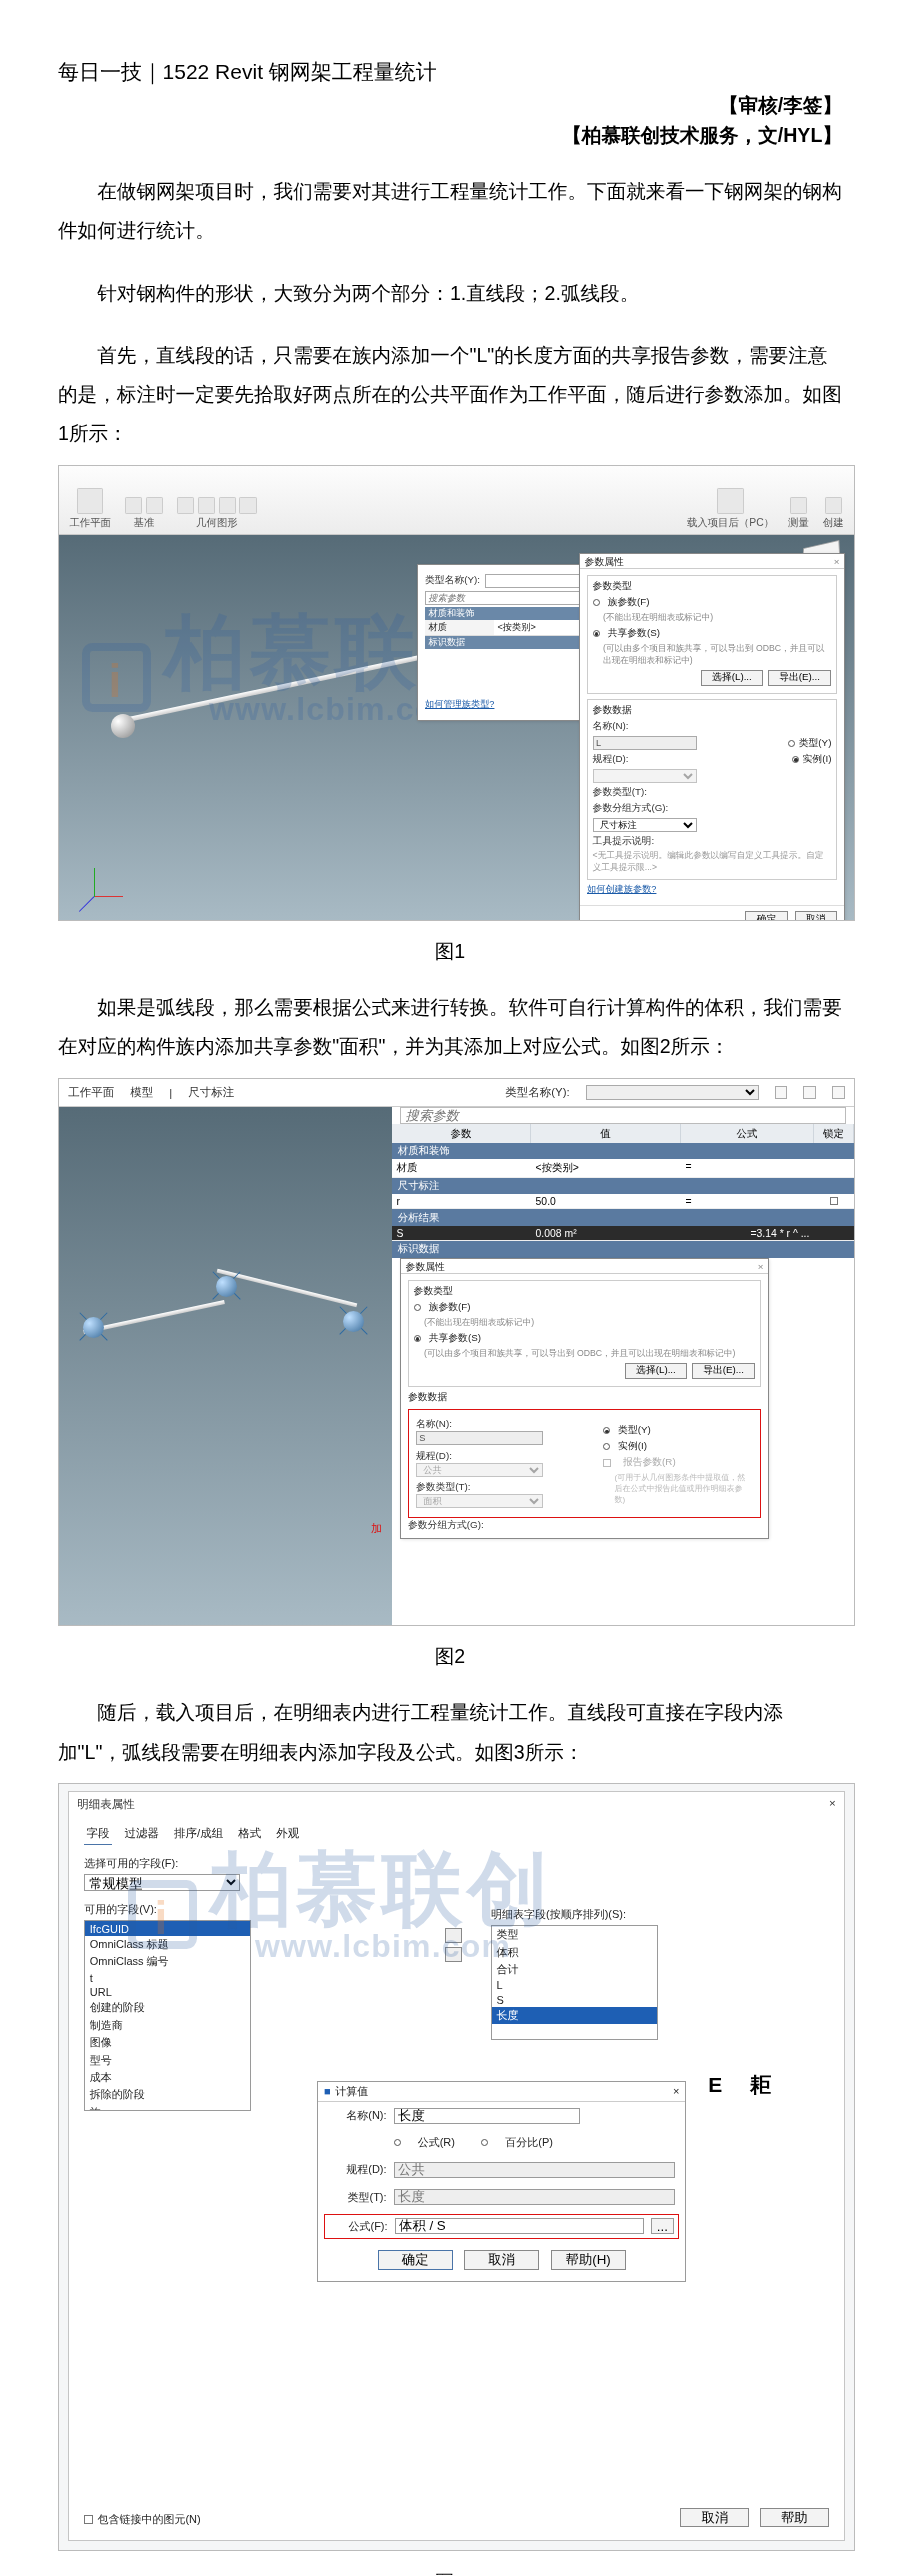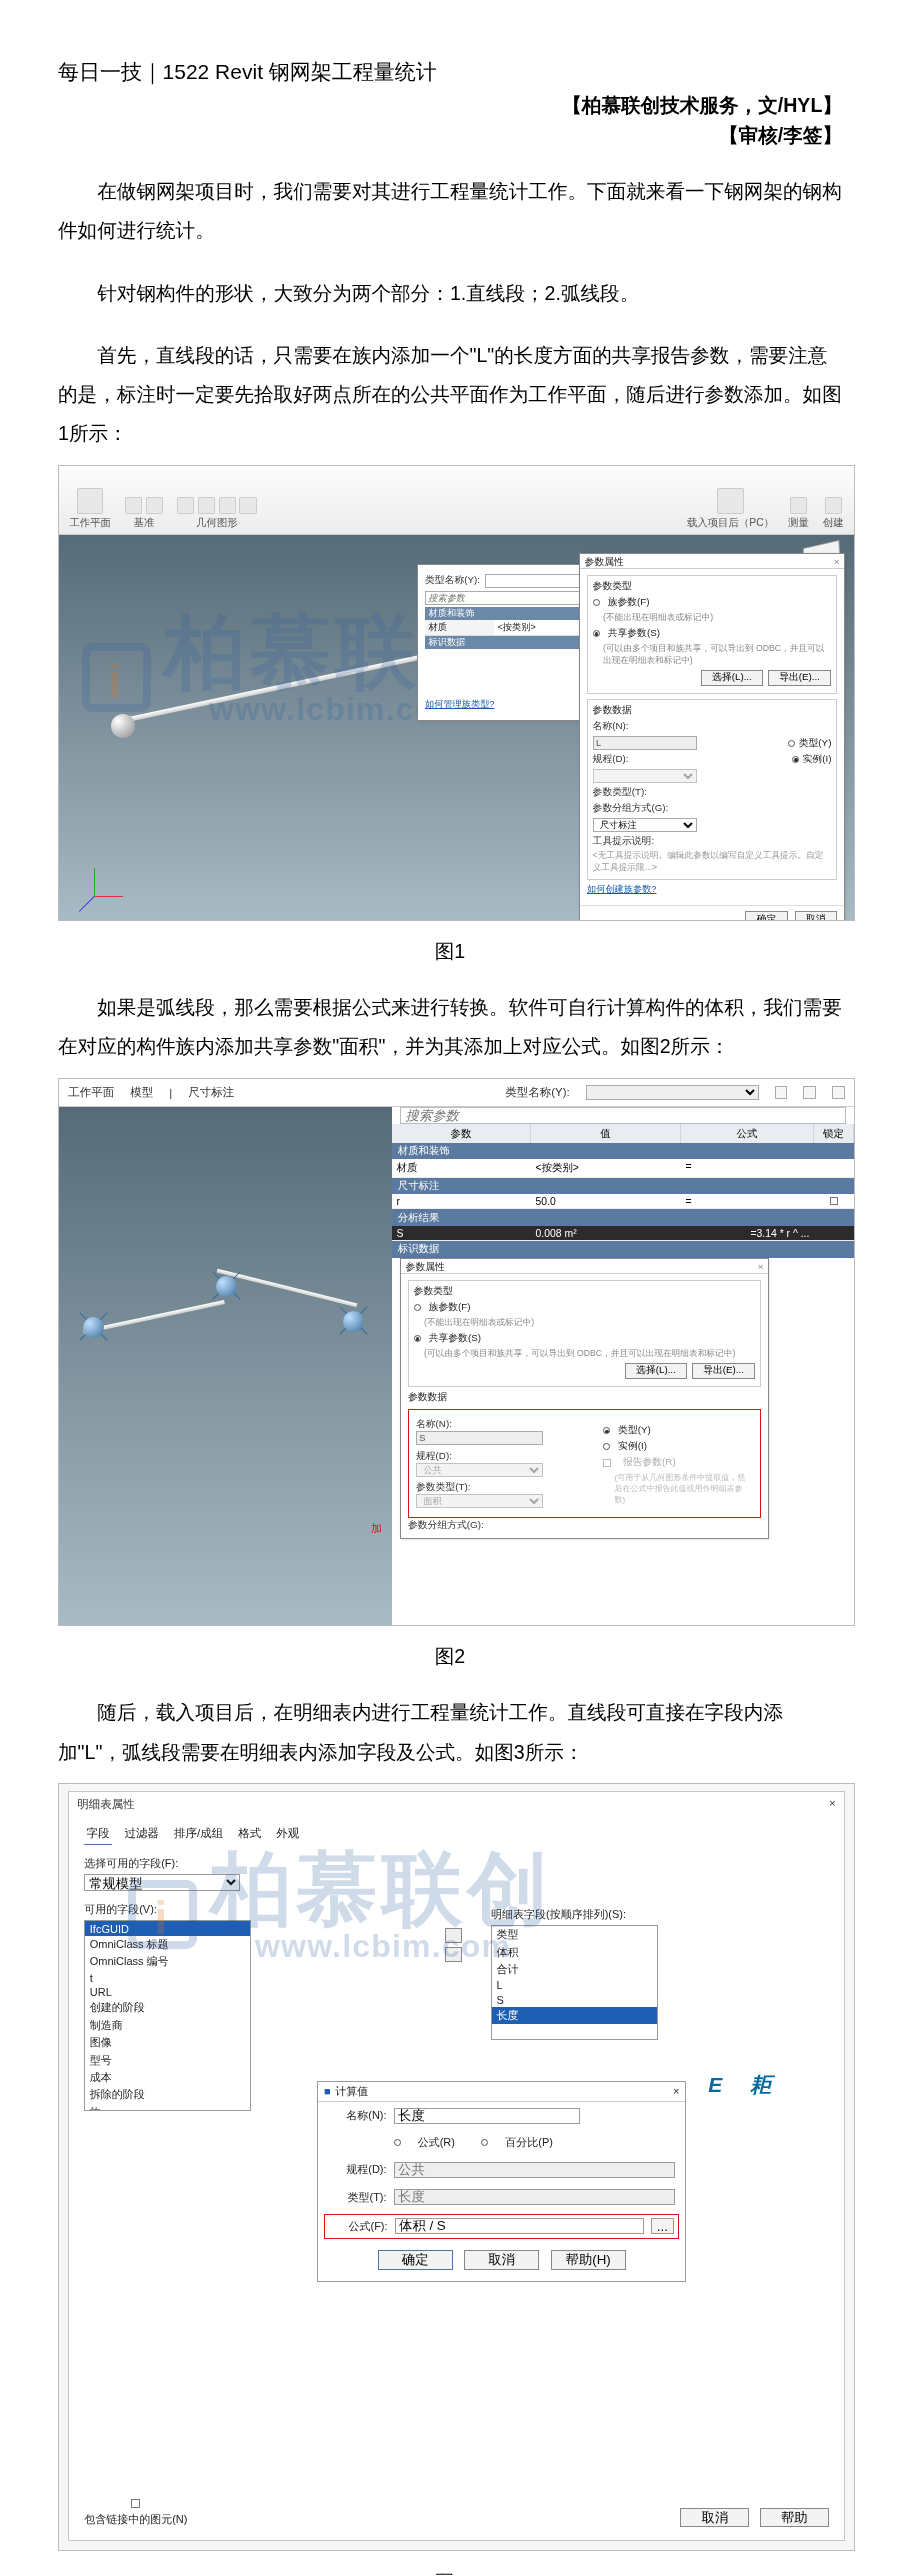--- a/index.html
+++ b/index.html
@@ -112,33 +112,33 @@
   .fig3 .dlgCalc .titlebar .ic{ color:#1e5fb4; font-weight:bold;}
   .fig3 .dlgCalc .frow{ display:flex; align-items:center; gap:7px; padding:5.8px 10.4px;}
   .fig3 .dlgCalc .fl{ width:58px; text-align:right;}
   .fig3 .dlgCalc input.t{ height:16px; border:0.6px solid #9a9a9a; padding:0 3.5px; flex:1;}
   .fig3 .dlgCalc input.t[disabled]{ background:#eee; color:#777;}
   .fig3 .dlgCalc .redrow{ border:1.2px solid #d11; margin:2.3px 5.8px; }
   .fig3 .dlgCalc .dots{ width:23px; height:16px; border:0.6px solid #9a9a9a; background:#f4f4f4; text-align:center;}
   .fig3 .dlgCalc .btnrow{ display:flex; gap:11.5px; justify-content:center; padding:9.2px 0 11.5px;}
   .fig3 .dlgCalc .btn{ width:75px; height:19.6px; border:0.6px solid #888; background:#f3f3f3;}
   .fig3 .dlgCalc .btn.hi{ border:1.2px solid #4a74a8;}
-  .fig3 .footer{ position:absolute; left:15px; bottom:12.7px; display:flex; align-items:center; gap:4px;flex-direction:column;}
+  .fig3 .footer{ position:absolute; left:15px; bottom:12.7px; display:flex; align-items:center; gap:4px;}
   .fig3 .footer2{ position:absolute; right:15px; bottom:12.7px; display:flex; gap:10.4px;}
   .fig3 .footer2 .btn{ width:69px; height:19.6px; border:0.6px solid #888; background:#f3f3f3;}
-  .fig3 .redlabel-end{ position:absolute; right:69px; top:279px; color:#0369a1; font-size:21px; font-weight:bold; font-style:italic; letter-spacing:3.5px;}
+  .fig3 .redlabel-end{ position:absolute; right:69px; top:279px; color:#000000; font-size:21px; font-weight:bold; letter-spacing:3.5px;}
 </style>
 </head>
 <body>
 
 <div class="page">
 
   <div class="title">每日一技｜1522 Revit 钢网架工程量统计</div>
+  <div class="byline right">【审核/李签】</div>
   <div class="byline right">【柏慕联创技术服务，文/HYL】</div>
-  <div class="byline right">【审核/李签】</div>
 
   <div class="body-text">
     <p>在做钢网架项目时，我们需要对其进行工程量统计工作。下面就来看一下钢网架的钢构件如何进行统计。</p>
     <p>针对钢构件的形状，大致分为两个部分：1.直线段；2.弧线段。</p>
     <p>首先，直线段的话，只需要在族内添加一个"L"的长度方面的共享报告参数，需要注意的是，标注时一定要先拾取好两点所在的公共平面作为工作平面，随后进行参数添加。如图1所示：</p>
   </div>
 
   <div class="figure fig1">
     <div class="ribbon">
       <div class="rgroup">

